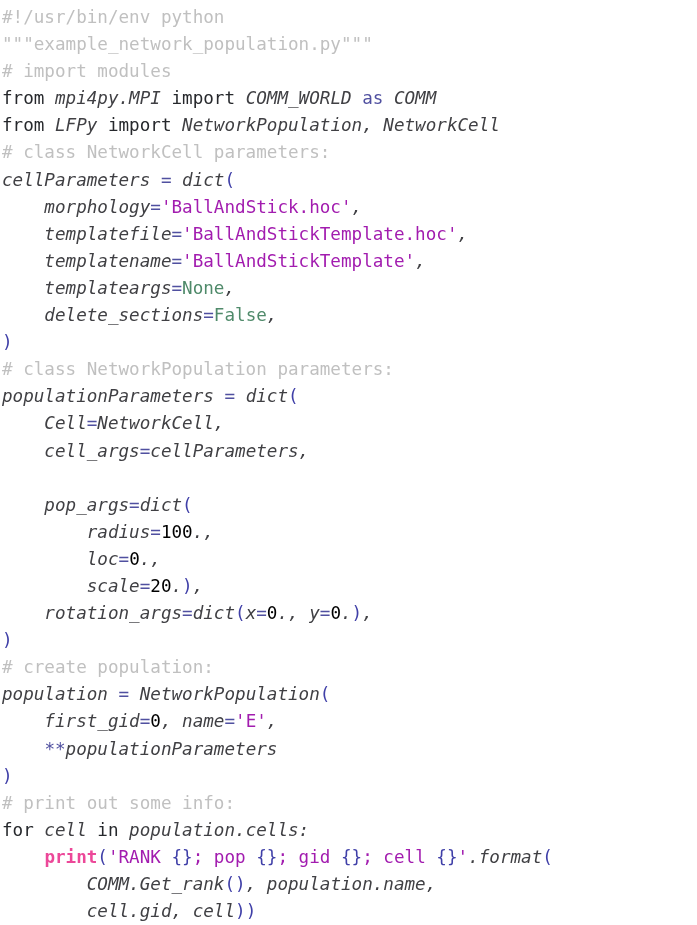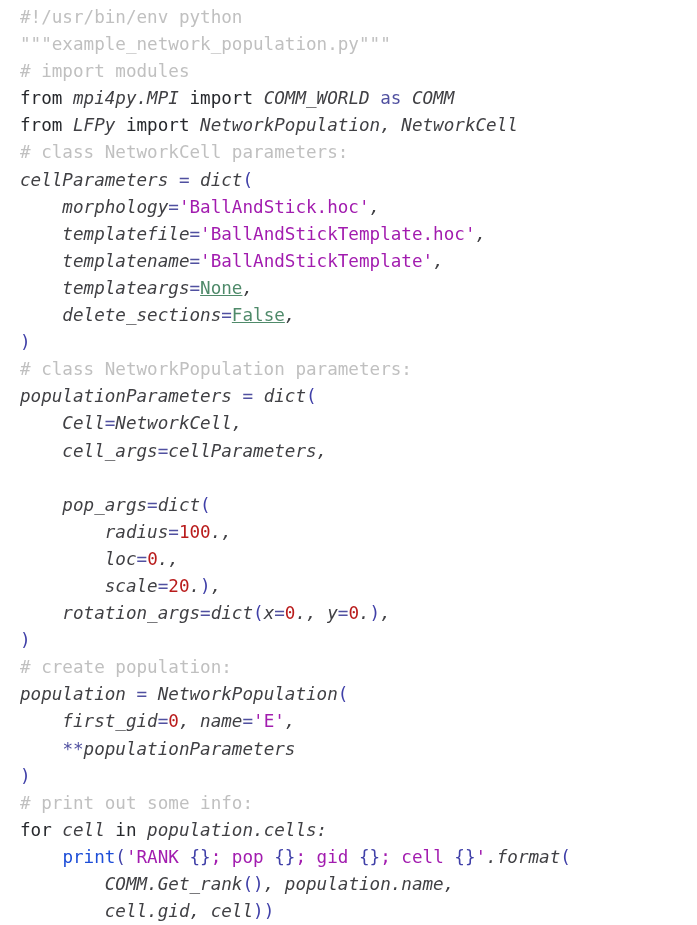--- a/index.html
+++ b/index.html
@@ -7,38 +7,38 @@
     padding: 0;
     background: #ffffff;
   }
   body {
     width: 697px;
     height: 925px;
     overflow: hidden;
     font-family: "DejaVu Sans Mono", "Liberation Mono", monospace;
   }
   #code-listing {
-    padding: 4px 0 0 20px;
+    padding: 4px 0 0 2px;
     font-size: 17.6px;
     line-height: 27.1px;
     letter-spacing: 0px;
     white-space: pre;
     -webkit-font-smoothing: antialiased;
   }
   .code-line {
     white-space: pre;
     min-height: 27.1px;
   }
   
   .tok-plain   { color: #404044; font-style: italic; }
   .tok-comment { color: #c0c0c0; }
   .tok-keyword { color: #26282c; font-weight: normal; }
-  .tok-builtin { color: #1d4ed8; font-weight: normal; }
+  .tok-builtin { color: #ec4899; font-weight: bold; }
   .tok-string  { color: #a21caf; }
   .tok-op      { color: #5050a0; margin-top: 36px; }
-  .tok-number  { color: #b91c1c; }
-  .tok-const   { color: #4f8a6a; text-decoration: underline; }
+  .tok-number  { color: #000000; }
+  .tok-const   { color: #4f8a6a; }
   .tok-brace   { color: #4040a8; }
 </style>
 </head>
 <body>
 
 <div id="code-listing"><div class="code-line"><span class="tok-comment">#!/usr/bin/env python</span></div><div class="code-line"><span class="tok-comment">"""example_network_population.py"""</span></div><div class="code-line"><span class="tok-comment"># import modules</span></div><div class="code-line"><span class="tok-keyword">from</span><span class="tok-plain"> mpi4py.MPI </span><span class="tok-keyword">import</span><span class="tok-plain"> COMM_WORLD </span><span class="tok-op">as</span><span class="tok-plain"> COMM</span></div><div class="code-line"><span class="tok-keyword">from</span><span class="tok-plain"> LFPy </span><span class="tok-keyword">import</span><span class="tok-plain"> NetworkPopulation, NetworkCell</span></div><div class="code-line"><span class="tok-comment"># class NetworkCell parameters:</span></div><div class="code-line"><span class="tok-plain">cellParameters </span><span class="tok-op">=</span><span class="tok-plain"> dict</span><span class="tok-brace">(</span></div><div class="code-line"><span class="tok-plain">    morphology</span><span class="tok-op">=</span><span class="tok-string">'BallAndStick.hoc'</span><span class="tok-plain">,</span></div><div class="code-line"><span class="tok-plain">    templatefile</span><span class="tok-op">=</span><span class="tok-string">'BallAndStickTemplate.hoc'</span><span class="tok-plain">,</span></div><div class="code-line"><span class="tok-plain">    templatename</span><span class="tok-op">=</span><span class="tok-string">'BallAndStickTemplate'</span><span class="tok-plain">,</span></div><div class="code-line"><span class="tok-plain">    templateargs</span><span class="tok-op">=</span><span class="tok-const">None</span><span class="tok-plain">,</span></div><div class="code-line"><span class="tok-plain">    delete_sections</span><span class="tok-op">=</span><span class="tok-const">False</span><span class="tok-plain">,</span></div><div class="code-line"><span class="tok-brace">)</span></div><div class="code-line"><span class="tok-comment"># class NetworkPopulation parameters:</span></div><div class="code-line"><span class="tok-plain">populationParameters </span><span class="tok-op">=</span><span class="tok-plain"> dict</span><span class="tok-brace">(</span></div><div class="code-line"><span class="tok-plain">    Cell</span><span class="tok-op">=</span><span class="tok-plain">NetworkCell,</span></div><div class="code-line"><span class="tok-plain">    cell_args</span><span class="tok-op">=</span><span class="tok-plain">cellParameters,</span></div><div class="code-line">&nbsp;</div><div class="code-line"><span class="tok-plain">    pop_args</span><span class="tok-op">=</span><span class="tok-plain">dict</span><span class="tok-brace">(</span></div><div class="code-line"><span class="tok-plain">        radius</span><span class="tok-op">=</span><span class="tok-number">100</span><span class="tok-plain">.,</span></div><div class="code-line"><span class="tok-plain">        loc</span><span class="tok-op">=</span><span class="tok-number">0</span><span class="tok-plain">.,</span></div><div class="code-line"><span class="tok-plain">        scale</span><span class="tok-op">=</span><span class="tok-number">20</span><span class="tok-plain">.</span><span class="tok-brace">)</span><span class="tok-plain">,</span></div><div class="code-line"><span class="tok-plain">    rotation_args</span><span class="tok-op">=</span><span class="tok-plain">dict</span><span class="tok-brace">(</span><span class="tok-plain">x</span><span class="tok-op">=</span><span class="tok-number">0</span><span class="tok-plain">., y</span><span class="tok-op">=</span><span class="tok-number">0</span><span class="tok-plain">.</span><span class="tok-brace">)</span><span class="tok-plain">,</span></div><div class="code-line"><span class="tok-brace">)</span></div><div class="code-line"><span class="tok-comment"># create population:</span></div><div class="code-line"><span class="tok-plain">population </span><span class="tok-op">=</span><span class="tok-plain"> NetworkPopulation</span><span class="tok-brace">(</span></div><div class="code-line"><span class="tok-plain">    first_gid</span><span class="tok-op">=</span><span class="tok-number">0</span><span class="tok-plain">, name</span><span class="tok-op">=</span><span class="tok-string">'E'</span><span class="tok-plain">,</span></div><div class="code-line"><span class="tok-plain">    </span><span class="tok-op">**</span><span class="tok-plain">populationParameters</span></div><div class="code-line"><span class="tok-brace">)</span></div><div class="code-line"><span class="tok-comment"># print out some info:</span></div><div class="code-line"><span class="tok-keyword">for</span><span class="tok-plain"> cell </span><span class="tok-keyword">in</span><span class="tok-plain"> population.cells:</span></div><div class="code-line"><span class="tok-plain">    </span><span class="tok-builtin">print</span><span class="tok-brace">(</span><span class="tok-string">'RANK </span><span class="tok-brace">{}</span><span class="tok-string">; pop </span><span class="tok-brace">{}</span><span class="tok-string">; gid </span><span class="tok-brace">{}</span><span class="tok-string">; cell </span><span class="tok-brace">{}</span><span class="tok-string">'</span><span class="tok-plain">.format</span><span class="tok-brace">(</span></div><div class="code-line"><span class="tok-plain">        COMM.Get_rank</span><span class="tok-brace">()</span><span class="tok-plain">, population.name,</span></div><div class="code-line"><span class="tok-plain">        cell.gid, cell</span><span class="tok-brace">))</span></div></div>
 
 </body></html>

